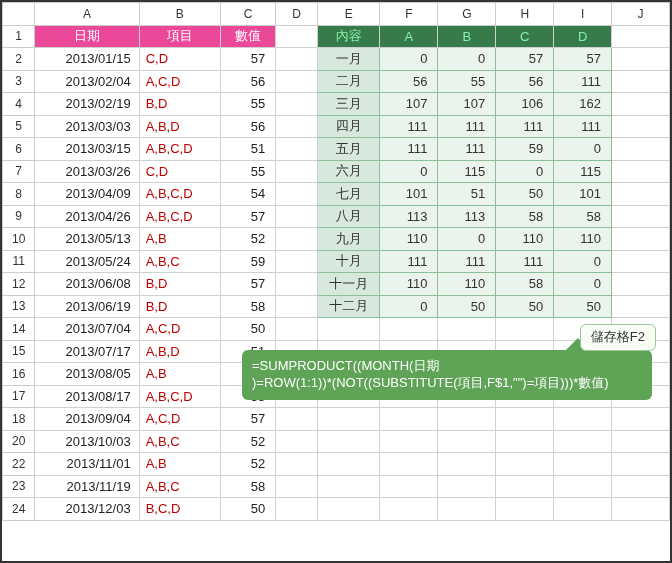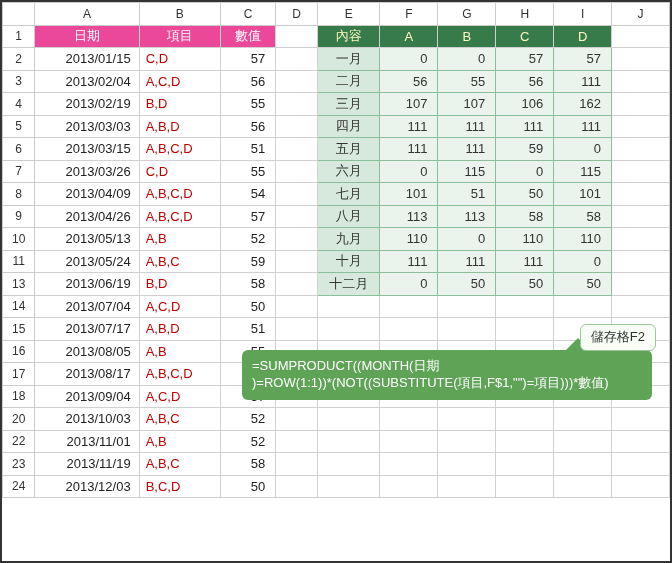--- a/index.html
+++ b/index.html
@@ -8,21 +8,21 @@
 table { border-collapse: collapse; width: 100%; table-layout: fixed; }
 td, th { border: 0.5px solid #d0d0d0; height: 22.5px; text-align: center; vertical-align: middle; overflow: hidden; white-space: nowrap; }
 .colhdr { background: #fff; border: 0.5px solid #ccc; font-size: 12px; color: #333; cursor: pointer; }
 .rowhdr { background: #fff; width: 28px; font-size: 12px; color: #333; border: 0.5px solid #ccc; cursor: pointer; }
 
 .bhdr { background: #ec4899; color: #fff; font-weight: normal; }
 .bdate { color: #222; text-align: right; padding-right: 8px; }
 .bitem { color: #c00000; text-align: left; padding-left: 6px; }
 .bval { color: #222; text-align: right; padding-right: 10px; }
 
-.ghdr { background: #377b4a; color: #fef9c3; }
+.ghdr { background: #377b4a; color: #86efac; }
 .gmonth { background: #d6e9dc; color: #333; border: 0.5px solid #8abf9a; margin-left: 12px; }
 .gcell { background: #eaf4ed; color: #333; text-align: right; padding-right: 10px; border: 0.5px solid #8abf9a; }
 .empty { background: #fff; }
 
 .callout { position: absolute; left: 240px; top: 348px; width: 410px; height: 50px; background: #5fa357; color: #fff; border-radius: 6px; padding: 16px 10px; font-size: 13px; line-height: 1.3; display: flex; align-items: center; }
 .callout-arrow { position: absolute; right: 62px; top: -12px; width: 0; height: 0; border-left: 12px solid transparent; border-right: 12px solid transparent; border-bottom: 12px solid #5fa357; }
 .badge { position: absolute; right: -4px; top: -26px; background: #f8fdf6; border: 1px solid #9cc79a; border-radius: 6px; padding: 4px 10px; color: #333; font-size: 13px; z-index: 3; }
 
 .wA{width:90px}.wB{width:70px}.wC{width:48px}.wD{width:36px}.wE{width:54px}.wF{width:50px}.wG{width:50px}.wH{width:50px}.wI{width:50px}.wJ{width:50px}
 </style>
@@ -195,20 +195,33 @@
           <td class="bval brow">59</td>
           <td class="empty"></td>
           <td class="gmonth">十月</td>
           <td class="gcell">111</td>
           <td class="gcell">111</td>
           <td class="gcell">111</td>
           <td class="gcell">0</td>
           <td class="empty"></td>
         </tr>
         <tr>
+          <td class="rowhdr">12</td>
+          <td class="bdate brow">2013/06/08</td>
+          <td class="bitem brow">B,D</td>
+          <td class="bval brow">57</td>
+          <td class="empty"></td>
+          <td class="gmonth">十一月</td>
+          <td class="gcell">110</td>
+          <td class="gcell">110</td>
+          <td class="gcell">58</td>
+          <td class="gcell">0</td>
+          <td class="empty"></td>
+        </tr>
+        <tr>
           <td class="rowhdr">13</td>
           <td class="bdate brow">2013/06/19</td>
           <td class="bitem brow">B,D</td>
           <td class="bval brow">58</td>
           <td class="empty"></td>
           <td class="gmonth">十二月</td>
           <td class="gcell">0</td>
           <td class="gcell">50</td>
           <td class="gcell">50</td>
           <td class="gcell">50</td>

